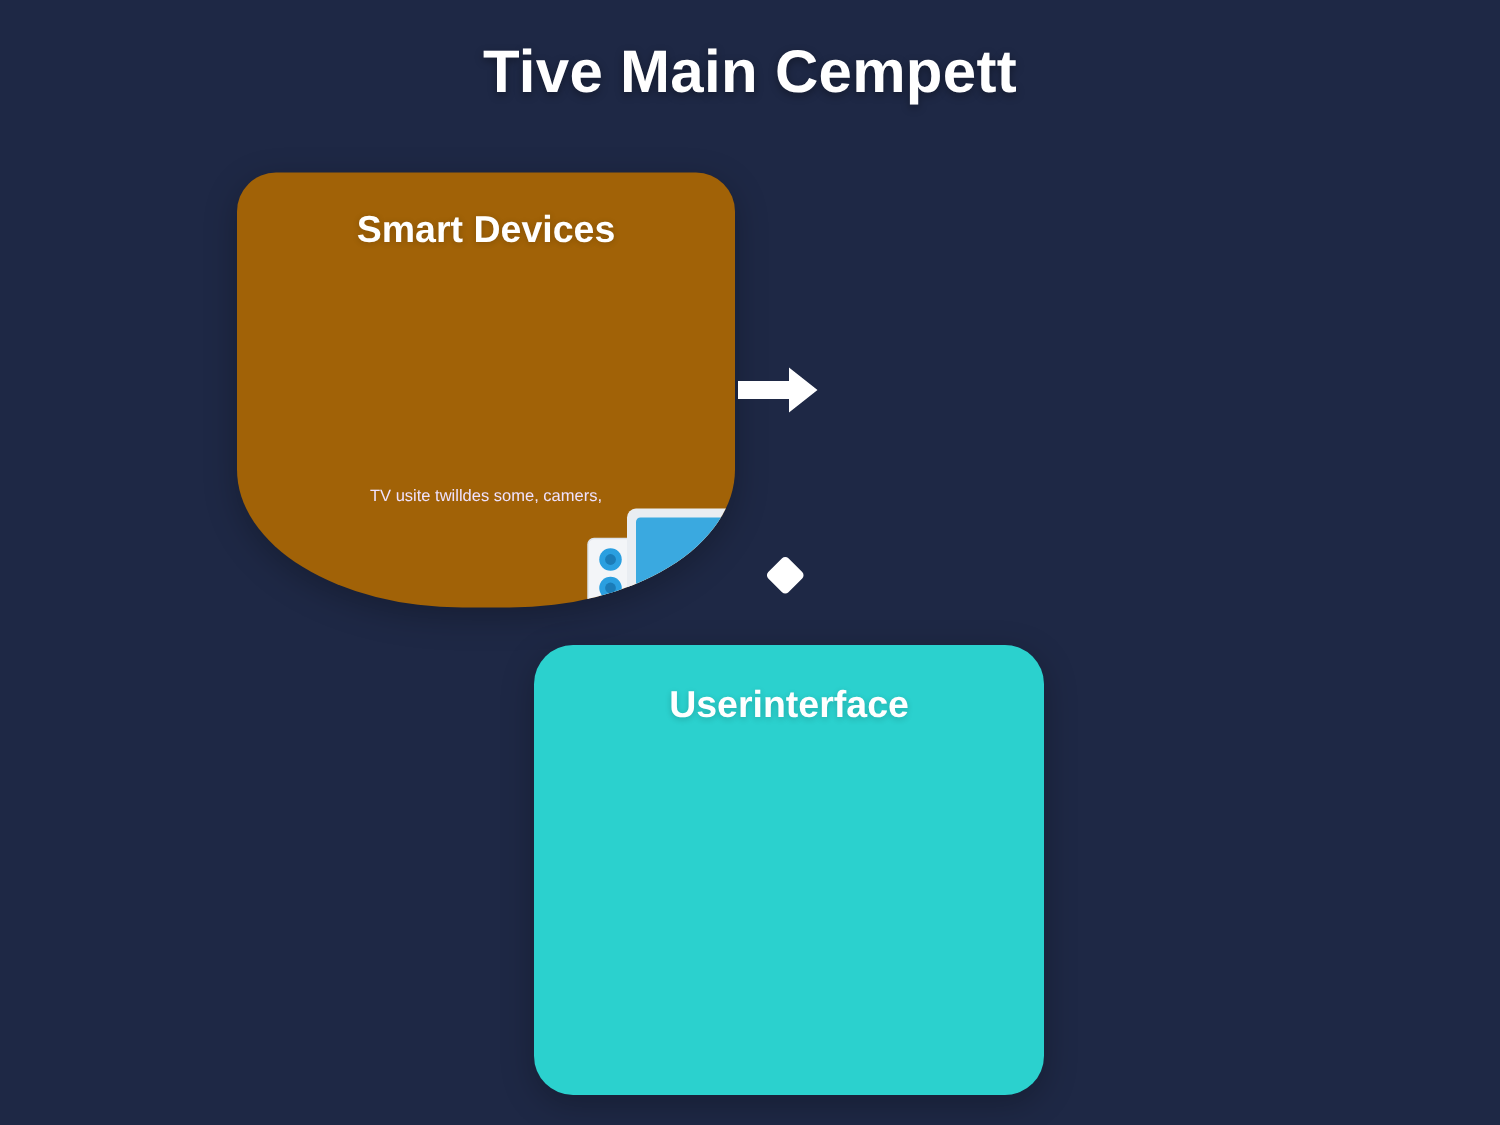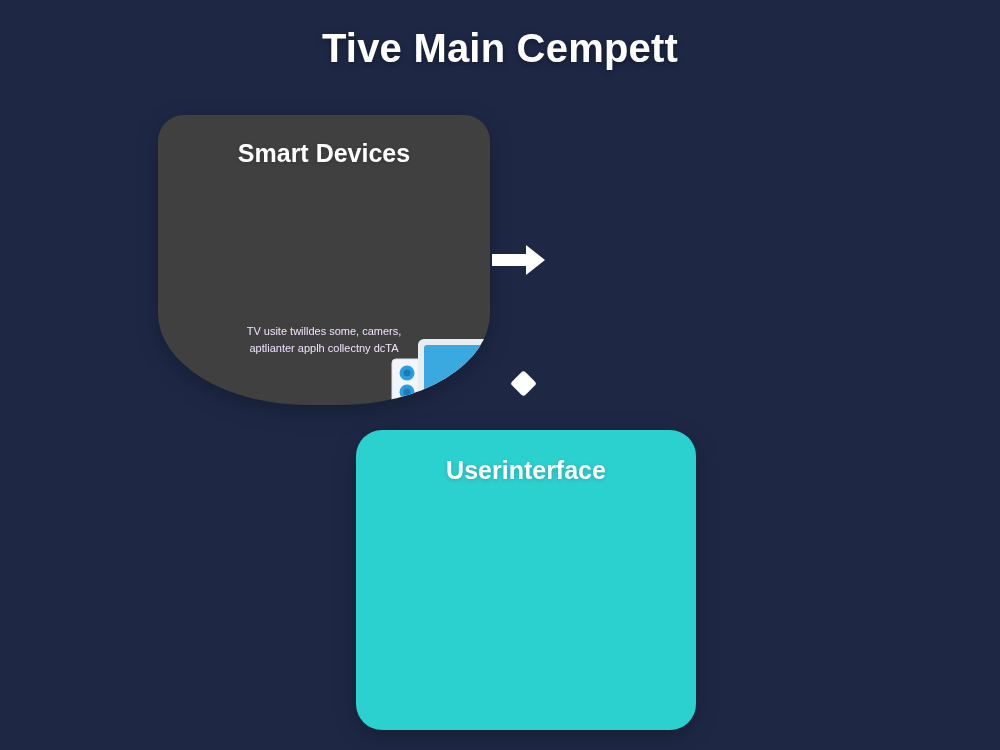--- a/index.html
+++ b/index.html
@@ -49,21 +49,21 @@
     font-size: 11px;
     line-height: 1.55;
     color: #efe2ff;
     padding: 0 26px;
   }
 
   
   #card-smart-devices {
     left: 158px; top: 115px;
     width: 332px; height: 290px;
-    background: #404040;
+    background: #a16207;
     border-radius: 26px 26px 150px 150px / 26px 26px 92px 92px;
     box-shadow: 0 6px 22px rgba(0,0,0,0.25);
   }
   #card-smart-devices .card-title { top: 24px; }
   #card-smart-devices .card-body  { top: 208px; }
 
   
   #card-iot {
     left: 540px; top: 115px;
     width: 352px; height: 297px;
@@ -155,21 +155,20 @@
           <rect x="216" y="76" width="15" height="3" rx="1.5" fill="#bfe4f7"></rect>
           <rect x="216" y="83" width="10" height="3" rx="1.5" fill="#bfe4f7"></rect>
           <rect x="240" y="76" width="5" height="16" rx="2" fill="#bfe4f7"></rect>
           <rect x="248" y="80" width="5" height="12" rx="2" fill="#bfe4f7"></rect>
         </g>
       </svg>
     </div>
 
     <div class="card-body">
       <div>TV usite twilldes some, camers,</div>
-      <div>aptlianter applh collectny dcTA</div>
     </div>
   </div>
 
 
   <div class="card" id="card-ui">
     <div class="card-title">Userinterface</div>
 
   </div>
 
   <div id="arrow-connector">

